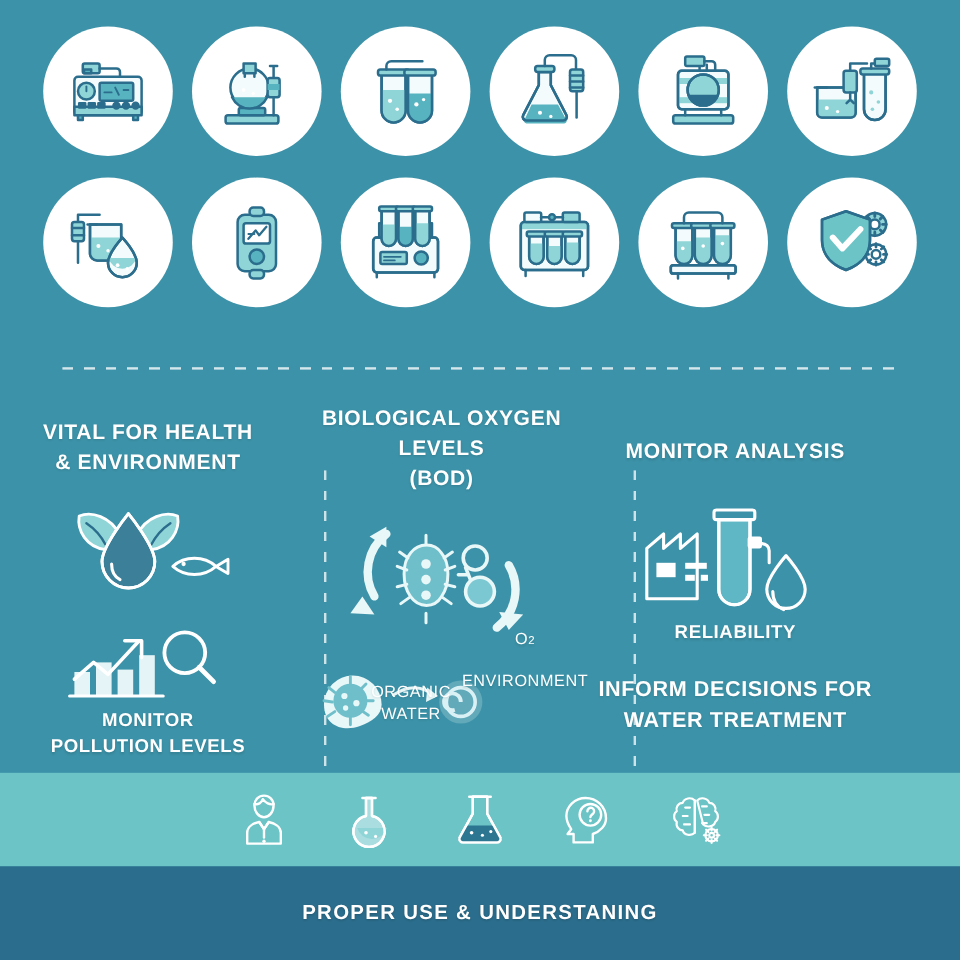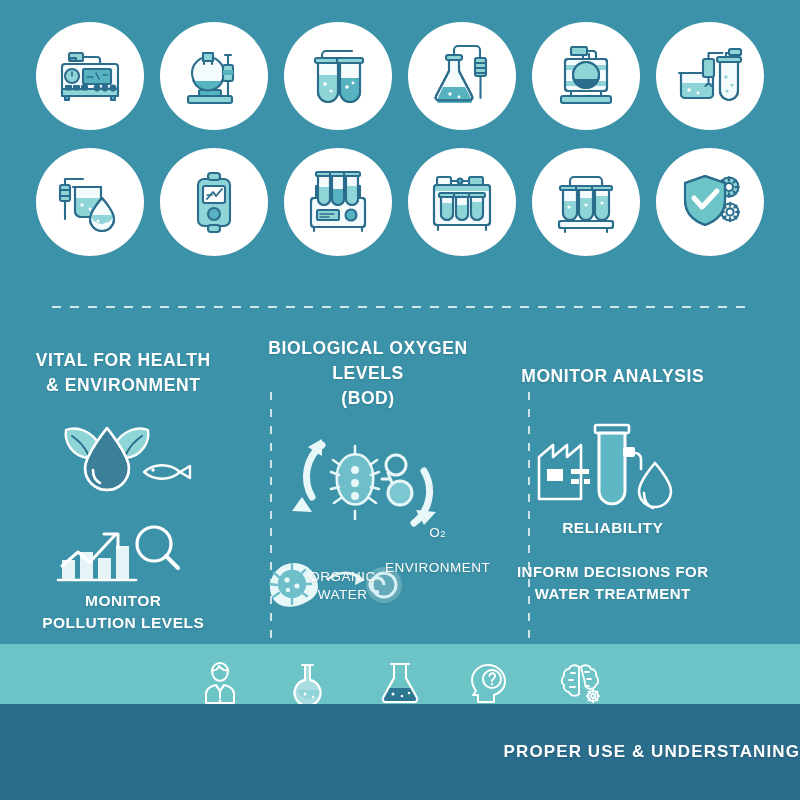--- a/index.html
+++ b/index.html
@@ -115,21 +115,21 @@
   .col-sub {
     color: #ffffff;
     font-size: 15.5px;
     font-weight: bold;
     letter-spacing: 0.5px;
     line-height: 1.45;
     text-shadow: 0 1px 2px rgba(0,0,0,0.13);
     white-space: pre-line;
   }
   .col-sub.small {
-    font-size: 15px;
+    font-size: 18px;
   }
 
   .art { display: block; }
 
   .mid-label {
     position: absolute;
     color: #ffffff;
     font-size: 13.5px;
     font-weight: normal;
     letter-spacing: 0.5px;
@@ -157,25 +157,25 @@
     gap: 40px;
   }
   .strip-icon { display: block; }
 
   
   .footer-bar {
     position: absolute;
     bottom: 0;
     left: 0;
     width: 800px;
-    height: 96px;
+    height: 78px;
     background: #2b6d8c;
     display: flex;
     align-items: center;
-    justify-content: flex-end;
+    justify-content: center;
   }
   .footer-text {
     color: #ffffff;
     font-size: 17px;
     font-weight: bold;
     letter-spacing: 1.1px;
     text-shadow: 0 1px 2px rgba(0,0,0,0.2);
   }
 </style>
 </head>

